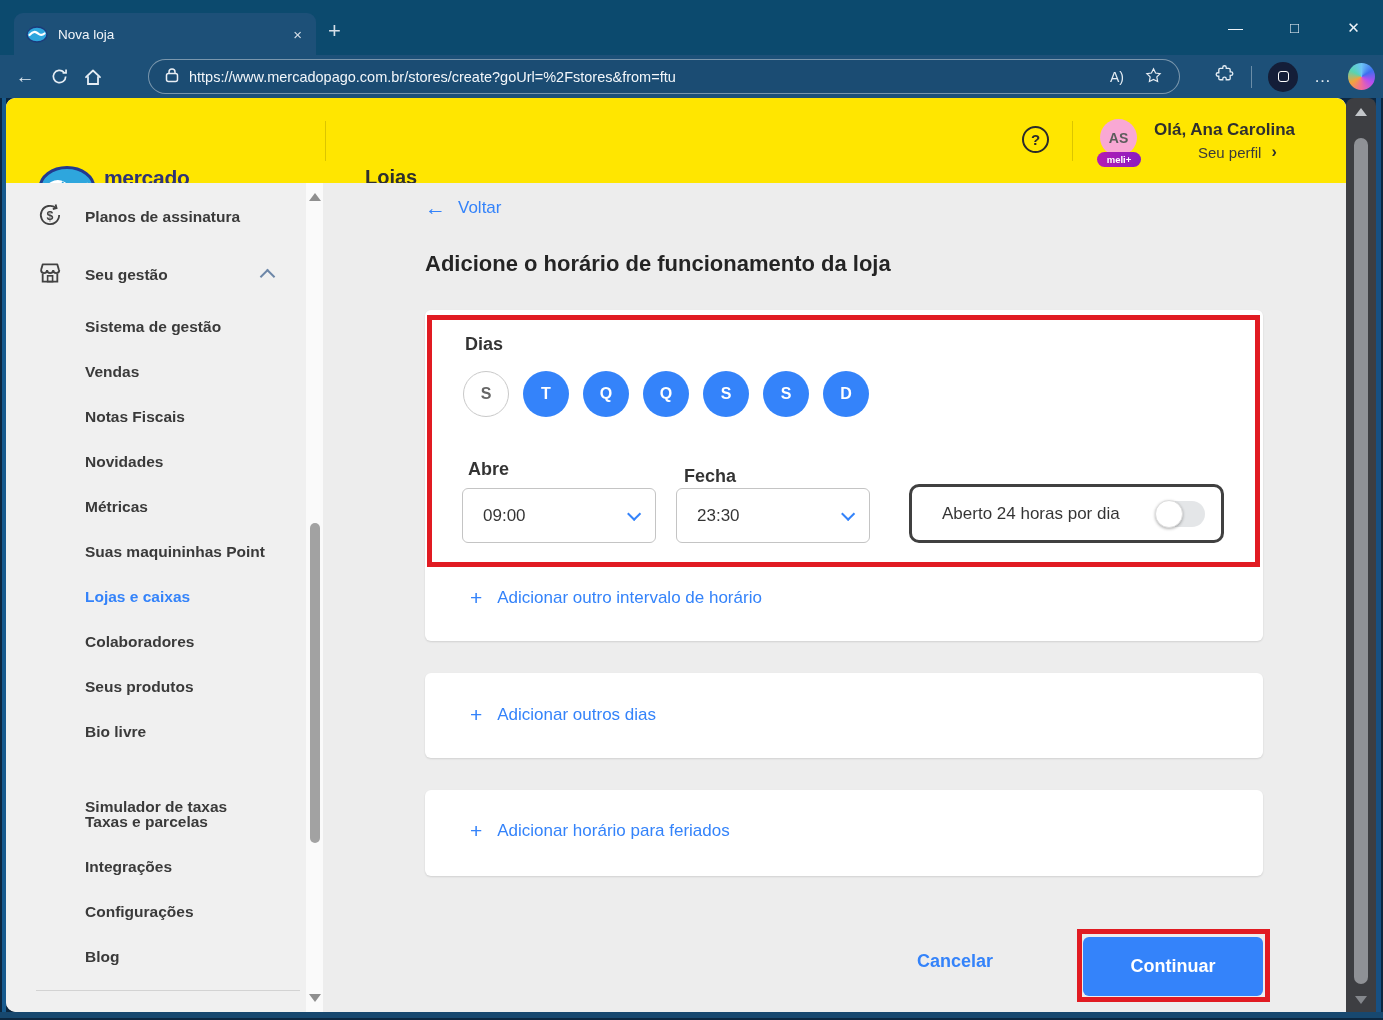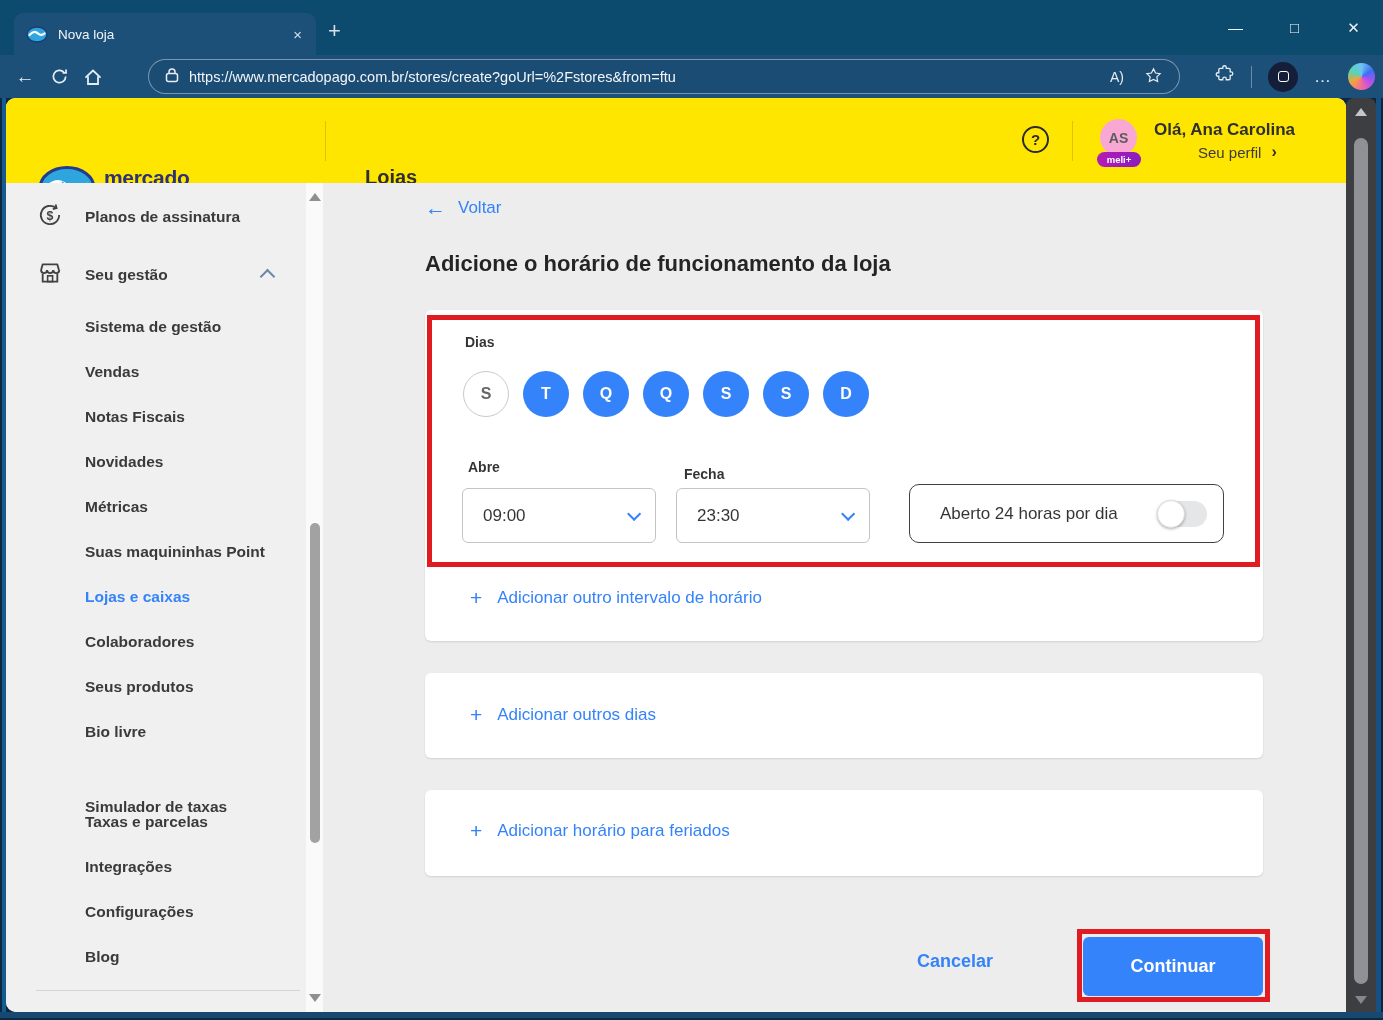--- a/index.html
+++ b/index.html
@@ -61,28 +61,28 @@
   .tri-up    { width:0; height:0; border-left:6px solid transparent; border-right:6px solid transparent; border-bottom:8px solid #8f8f8f; position:absolute; left:3px; }
   .tri-down  { width:0; height:0; border-left:6px solid transparent; border-right:6px solid transparent; border-top:8px solid #8f8f8f; position:absolute; left:3px; }
   .side-thumb { position:absolute; left:4px; top:340px; width:10px; height:320px; background:#a2a2a2; border-radius:5px; }
 
   
   .main { position:absolute; left:317px; top:85px; width:1023px; height:829px; background:#ededed; }
   .back-link { position:absolute; left:102px; top:13px; display:flex; align-items:center; gap:12px; color:#3483fa; font-size:17px; cursor:pointer; }
   .back-link .arr { font-size:21px; }
   .page-title { position:absolute; left:102px; top:68px; font-size:22px; font-weight:700; color:rgba(0,0,0,.85); }
   .card { position:absolute; left:102px; width:838px; background:#fff; border-radius:6px; box-shadow:0 1px 2px rgba(0,0,0,.12); }
-  .field-label { position:absolute; font-size:14px; font-weight:600; color:rgba(0,0,0,.8); }
+  .field-label { position:absolute; font-size:18px; font-weight:600; color:rgba(0,0,0,.8); }
   .days-row { position:absolute; left:38px; top:61px; display:flex; gap:14px; }
   .day { width:46px; height:46px; border-radius:50%; display:flex; align-items:center; justify-content:center; font-size:16px; font-weight:700; cursor:pointer; }
   .day.off { background:#fff; border:1px solid #c9c9c9; color:#666; }
   .day.on { background:#3483fa; color:#fff; }
   .select { position:absolute; top:178px; width:194px; height:55px; border:1px solid #c4c4c4; border-radius:6px; background:#fff; display:flex; align-items:center; padding:0 18px 0 20px; font-size:17px; color:rgba(0,0,0,.8); cursor:pointer; }
   .select .chev { margin-left:auto; width:10px; height:10px; border-right:2.2px solid #3483fa; border-bottom:2.2px solid #3483fa; transform:rotate(45deg) translateY(-3px); }
-  .toggle-box { position:absolute; left:484px; top:174px; width:315px; height:59px; border:1px solid #404040; border-radius:10px; background:#fff; display:flex; align-items:center; padding:0 16px 0 30px; font-size:17px; color:rgba(0,0,0,.8);gap:20px; }
+  .toggle-box { position:absolute; left:484px; top:174px; width:315px; height:59px; border:3px solid #404040; border-radius:10px; background:#fff; display:flex; align-items:center; padding:0 16px 0 30px; font-size:17px; color:rgba(0,0,0,.8);gap:20px; }
   .switch { margin-left:auto; width:48px; height:26px; background:#e4e6e8; border-radius:13px; position:relative; cursor:pointer; }
   .knob { position:absolute; left:-2px; top:-1px; width:28px; height:28px; background:#fff; border:1px solid #ddd; border-radius:50%; box-shadow:0 1px 3px rgba(0,0,0,.3); }
   .add-link { position:absolute; left:45px; display:flex; align-items:center; gap:15px; color:#3483fa; font-size:17px; cursor:pointer; }
   .add-link .plus { font-size:21px; font-weight:400; }
   .cancel-link { position:absolute; left:594px; top:768px; font-size:18px; font-weight:600; color:#3483fa; cursor:pointer; }
   .continue-btn { position:absolute; left:760px; top:754px; width:180px; height:59px; background:#3483fa; border:none; border-radius:6px; color:#fff; font-size:18px; font-weight:600; font-family:inherit; cursor:pointer; }
   .annot { position:absolute; border:5px solid #e11b22; pointer-events:none; z-index:5; }
 
   
   .page-scroll { position:absolute; left:1346px; top:98px; width:30px; height:914px; background:#3d3e42; border-radius:8px 8px 0 0; }

